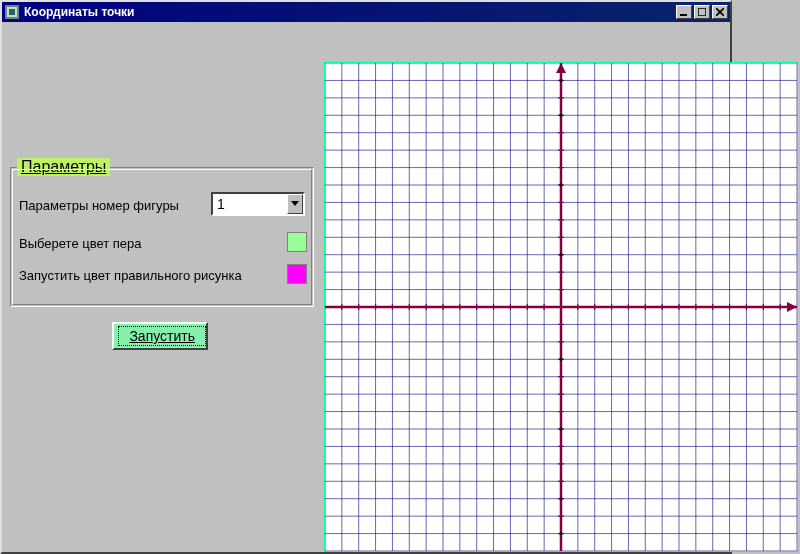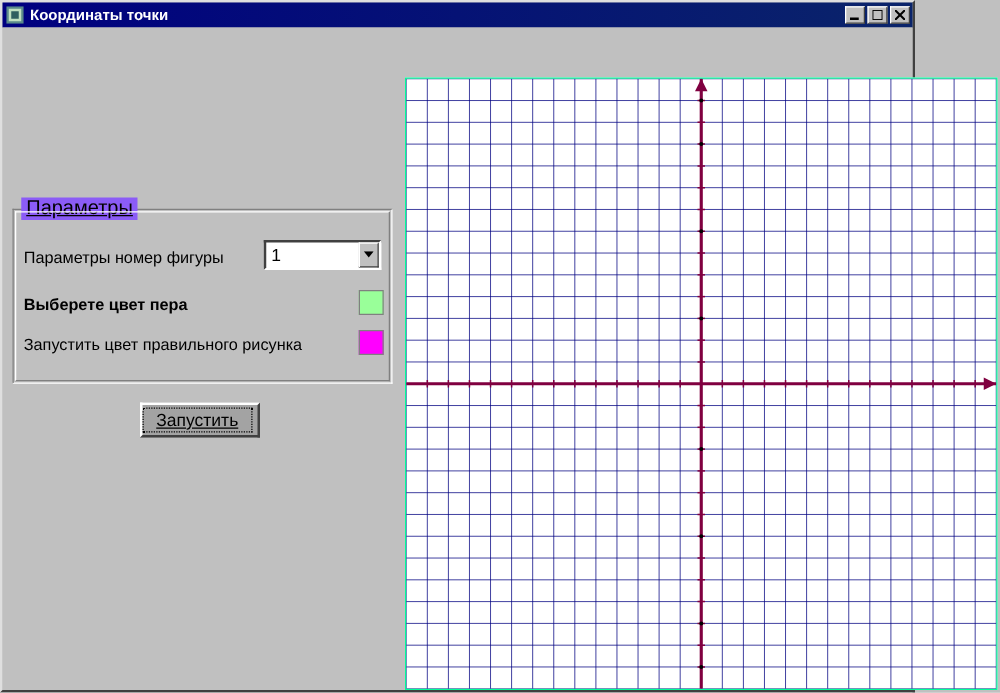--- a/index.html
+++ b/index.html
@@ -94,36 +94,36 @@
     border-left: 1px solid #ffffff;
     border-right: 1px solid #808080;
     border-bottom: 1px solid #808080;
     margin: 1px;
     pointer-events: none;
   }
   .group-legend {
     position: absolute;
     top: -10px;
     left: 6px;
-    background: #8b5cf6;
+    background: #bef264;
     padding: 0 4px;
     font-size: 16px;
     text-decoration: underline;
     color: #000;
   }
   .param-row {
     position: absolute;
     left: 8px;
     display: flex;
     align-items: center;
     font-size: 13px;
     color: #000;
   }
   .row1 { top: 30px; }
-  .row2 { top: 68px; font-weight: bold; }
+  .row2 { top: 68px; }
   .row3 { top: 100px; }
 
   .select {
     position: absolute;
     left: 200px;
     top: 24px;
     width: 94px;
     height: 24px;
     background: #fff;
     border-top: 2px solid #404040;
@@ -162,29 +162,29 @@
   }
   .swatch1 { position: absolute; right: 6px; top: 64px; background: #99ff99; }
   .swatch2 { position: absolute; right: 6px; top: 96px; background: #ff00ff; }
 
   .run-button {
     position: absolute;
     left: 110px;
     top: 300px;
     width: 96px;
     height: 28px;
-    background: #a3a3a3;
+    background: #86efac;
     border-top: 2px solid #ffffff;
     border-left: 2px solid #ffffff;
     border-right: 2px solid #404040;
     border-bottom: 2px solid #404040;
     box-sizing: border-box;
     display: flex;
     align-items: center;
-    justify-content: flex-start;
+    justify-content: flex-end;
   }
   .run-button .inner {
     border: 1px dotted #000;
     padding: 1px 10px;
     font-size: 14px;
     text-decoration: underline;
   }
 
   
   .chart {

